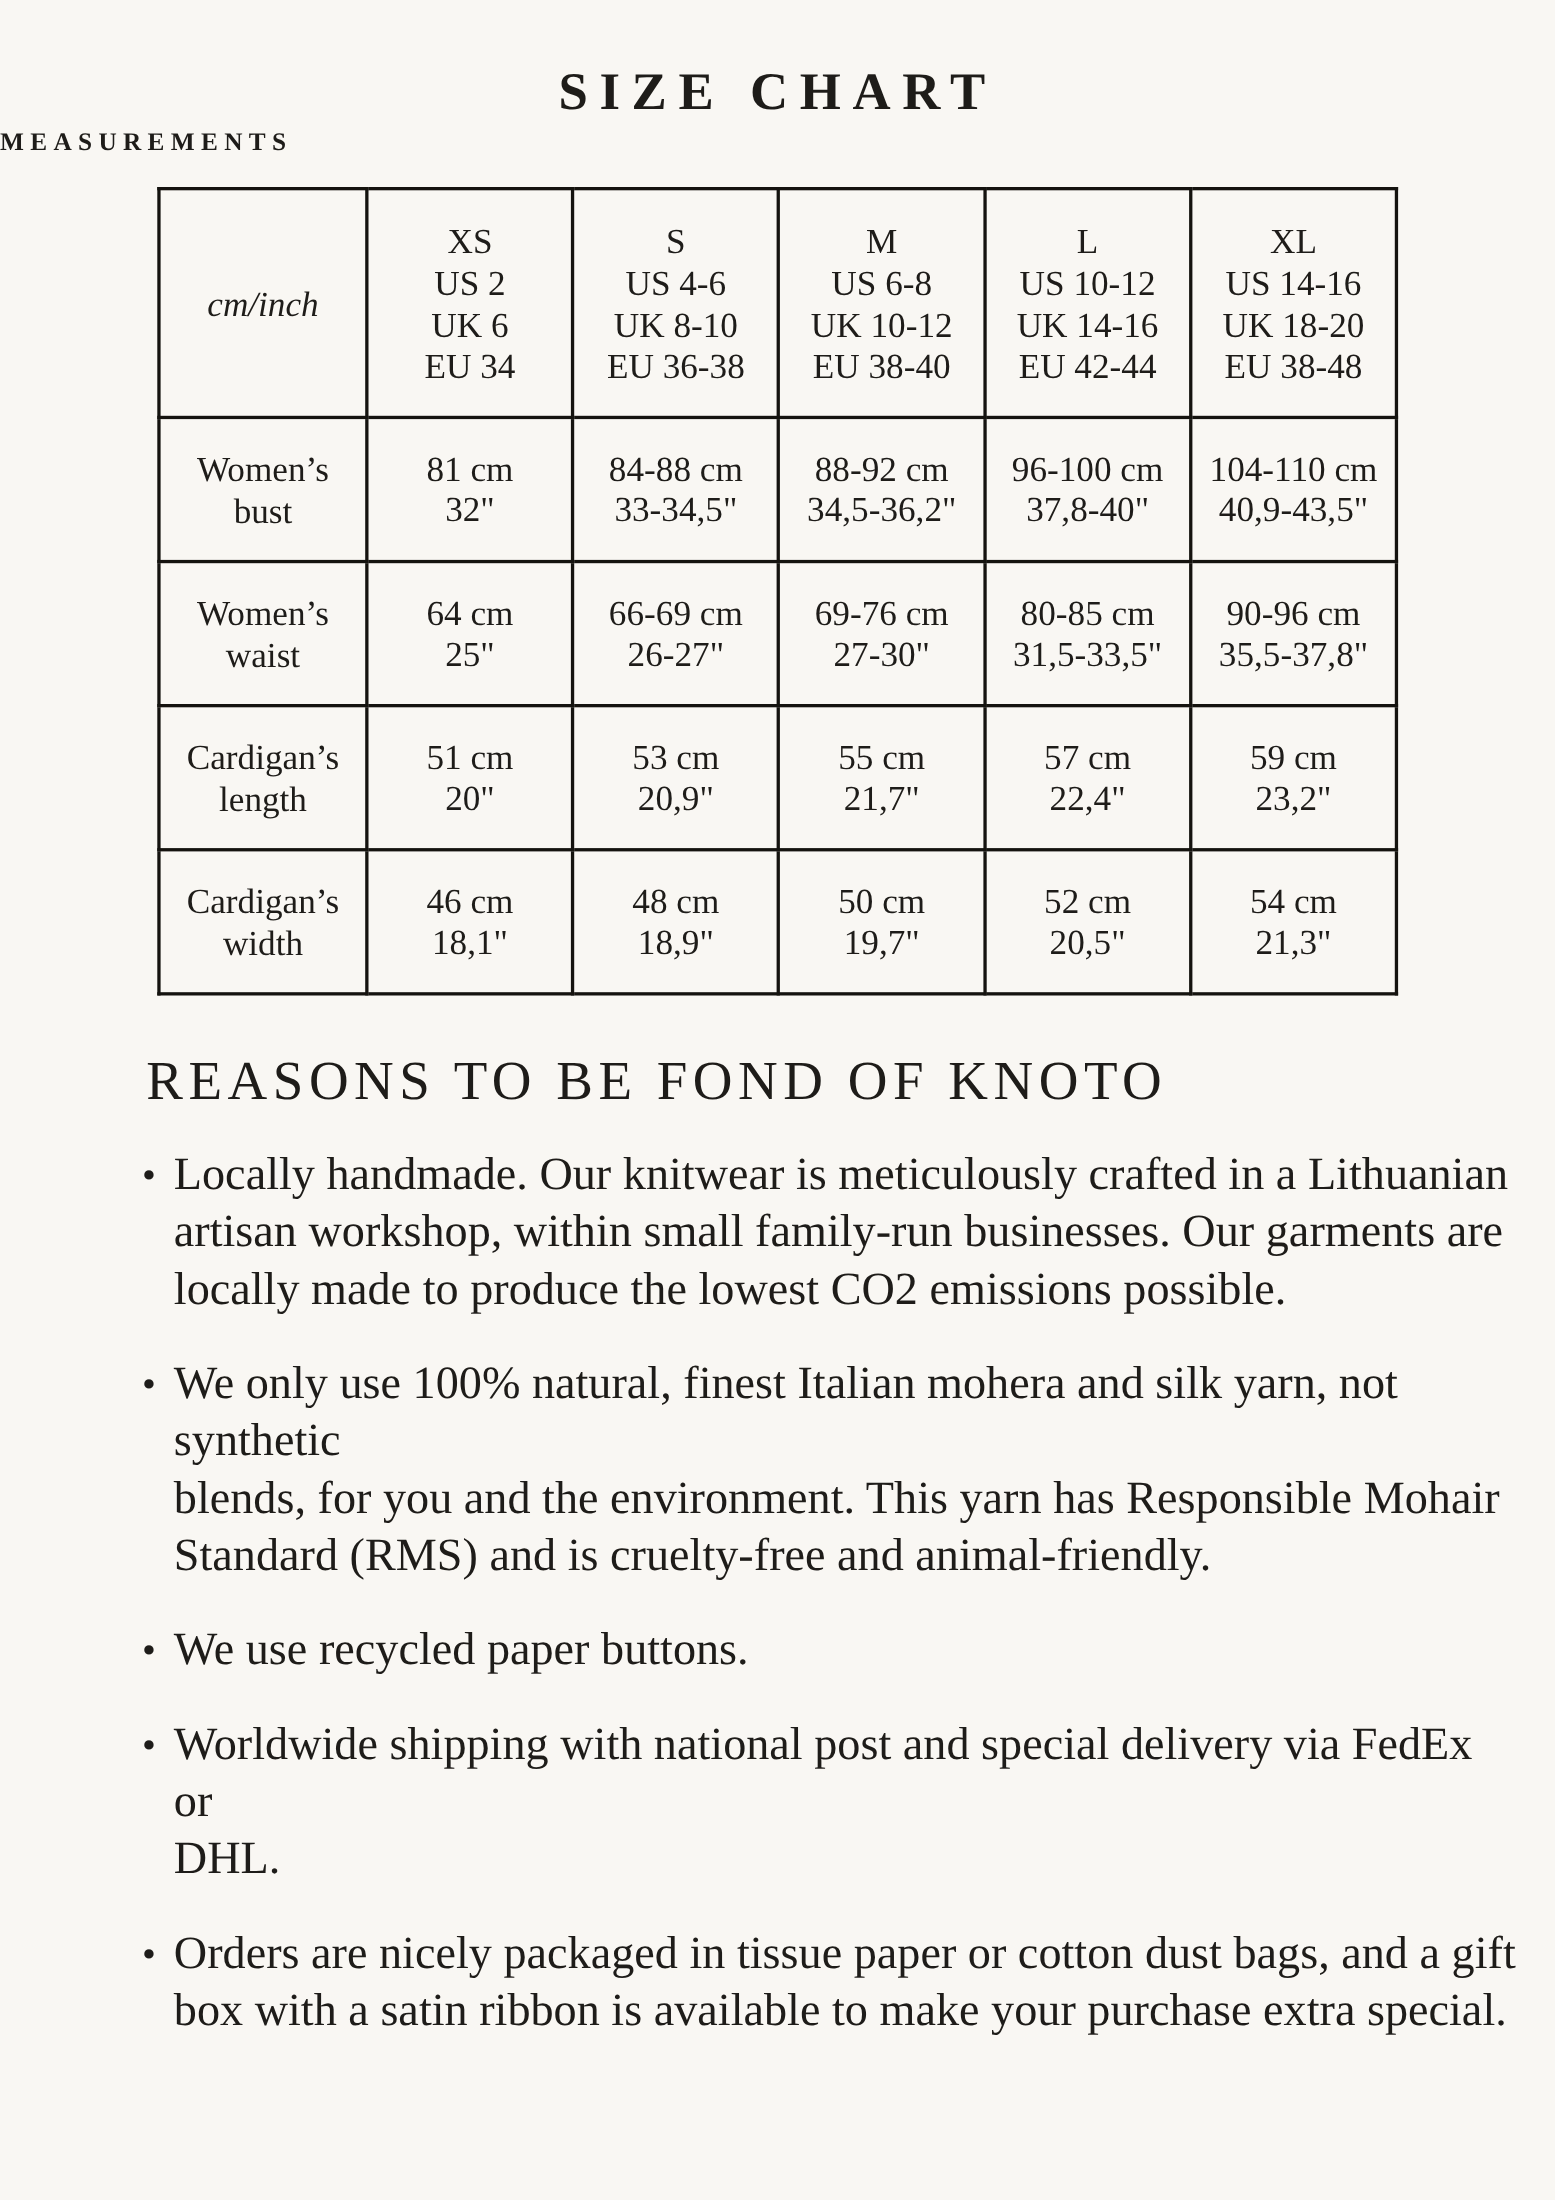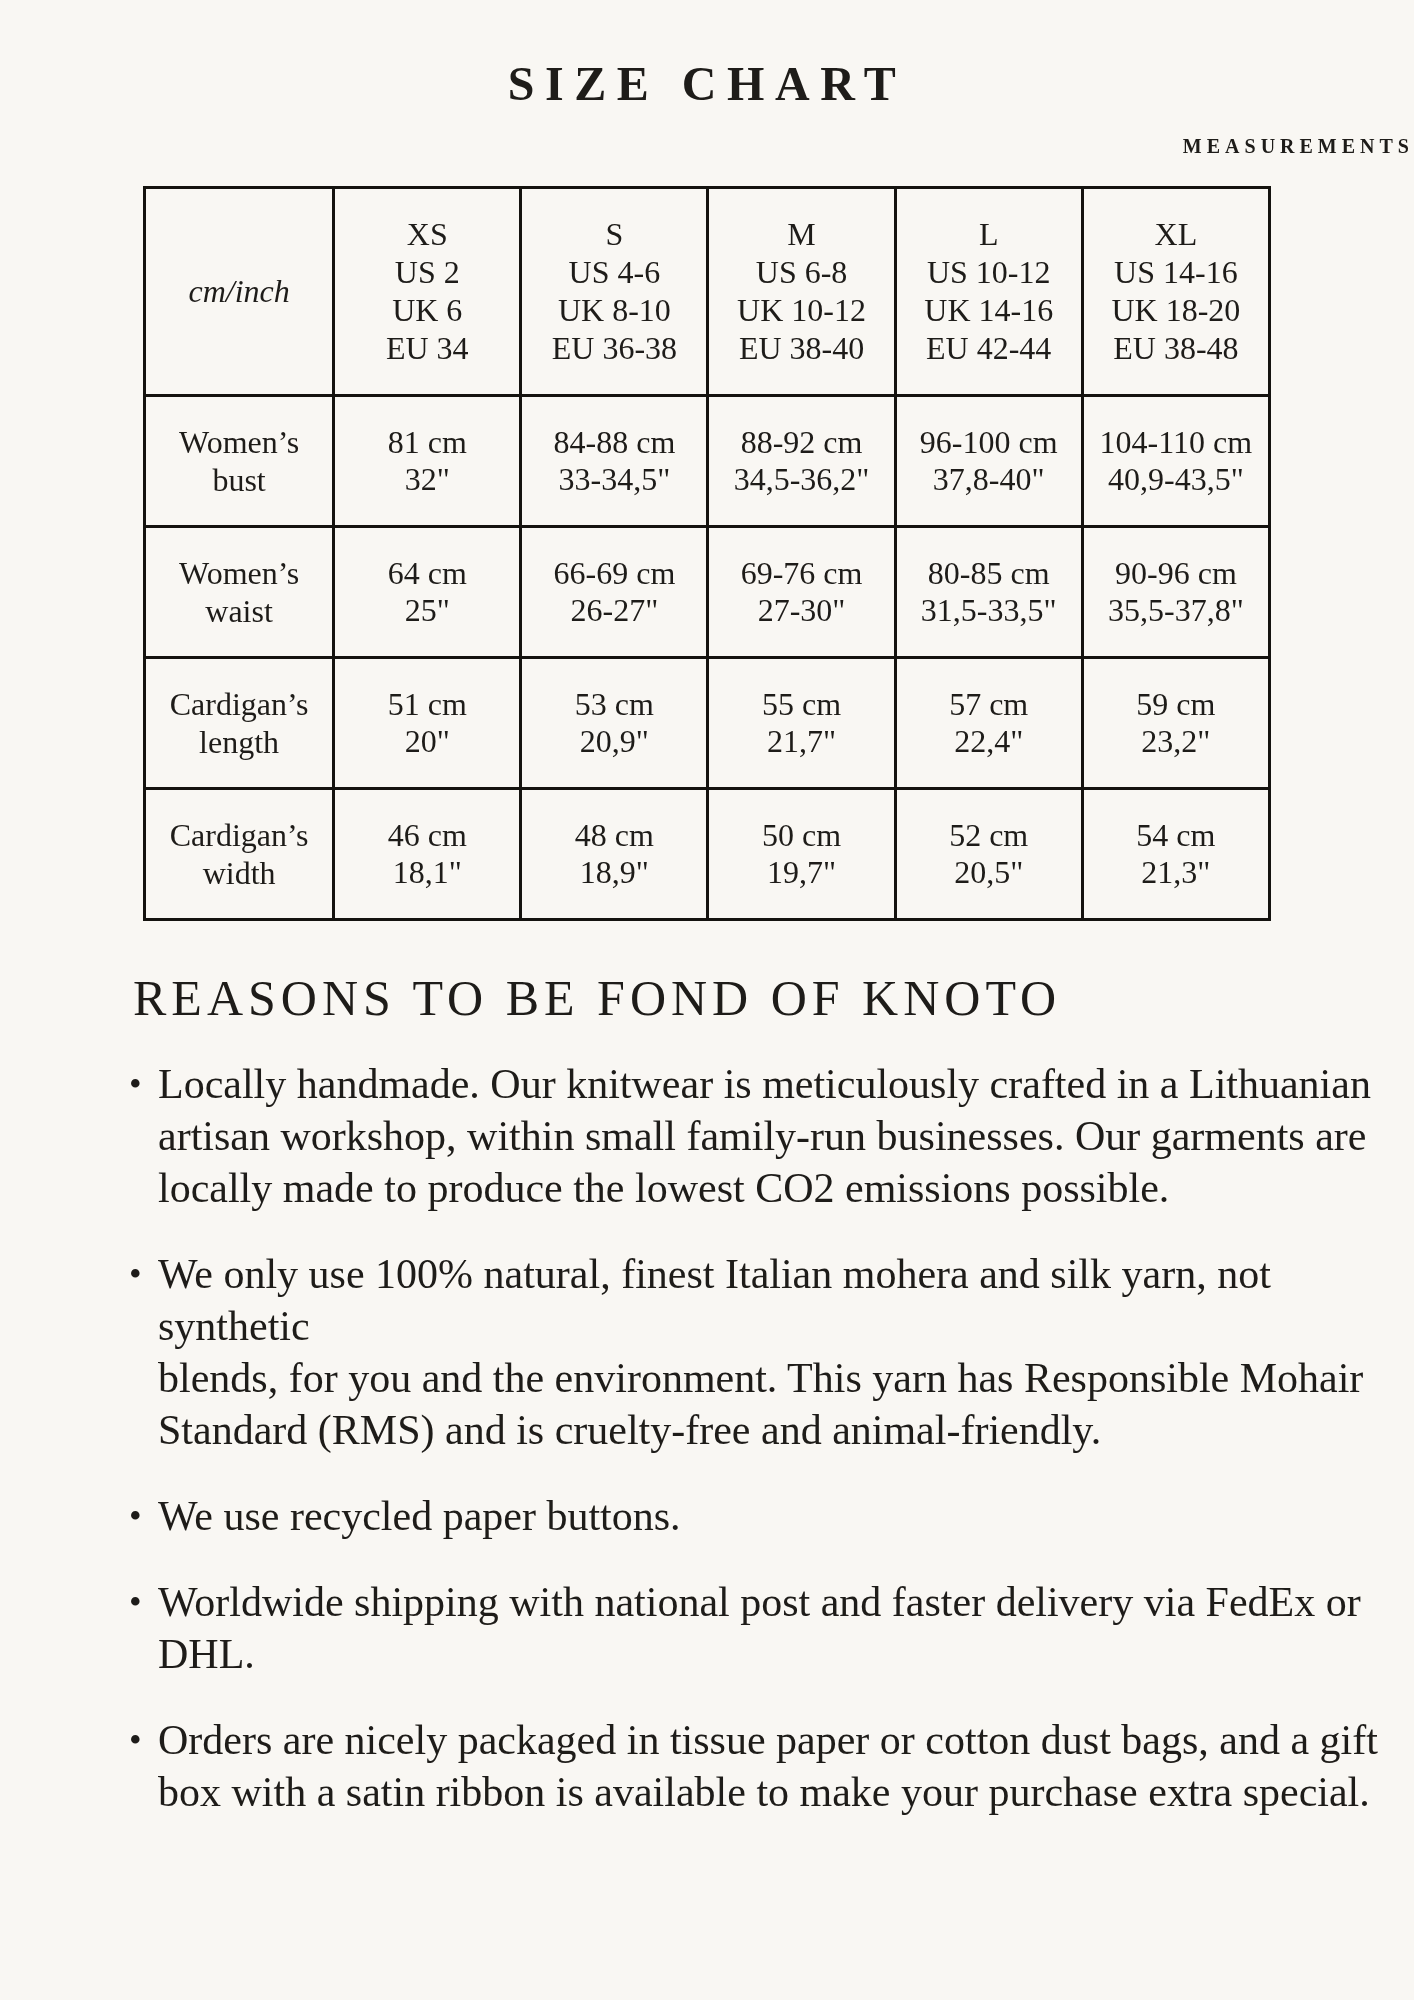--- a/index.html
+++ b/index.html
@@ -15,23 +15,23 @@
   .page-title {
     margin-top: 58px;
     text-align: center;
     font-size: 48px;
     font-weight: bold;
     letter-spacing: 0.22em;
     line-height: 1.1;
     white-space: nowrap;
   }
   .page-subtitle {
-    margin-top: 23px;
-    text-align: right;
-    font-size: 20px;
+    margin-top: 4px;
+    text-align: left;
+    font-size: 23px;
     font-weight: bold;
     letter-spacing: 0.25em;
     line-height: 1.2;
     white-space: nowrap;
   }
 
   table.size-chart {
     margin: 28px auto 0 auto;
     border-collapse: collapse;
     table-layout: fixed;
@@ -191,19 +191,19 @@
   <h2 class="reasons-heading">REASONS TO BE FOND OF KNOTO</h2>
 
   <ul class="reasons-list">
     <li>Locally handmade. Our knitwear is meticulously crafted in a Lithuanian
 artisan workshop, within small family-run businesses. Our garments are
 locally made to produce the lowest CO2 emissions possible.</li>
     <li>We only use 100% natural, finest Italian mohera and silk yarn, not synthetic
 blends, for you and the environment. This yarn has Responsible Mohair
 Standard (RMS) and is cruelty-free and animal-friendly.</li>
     <li>We use recycled paper buttons.</li>
-    <li>Worldwide shipping with national post and faster delivery via FedEx or
+    <li>Worldwide shipping with national post and special delivery via FedEx or
 DHL.</li>
     <li>Orders are nicely packaged in tissue paper or cotton dust bags, and a gift
 box with a satin ribbon is available to make your purchase extra special.</li>
   </ul>
 
 </div>
 
 </body></html>

